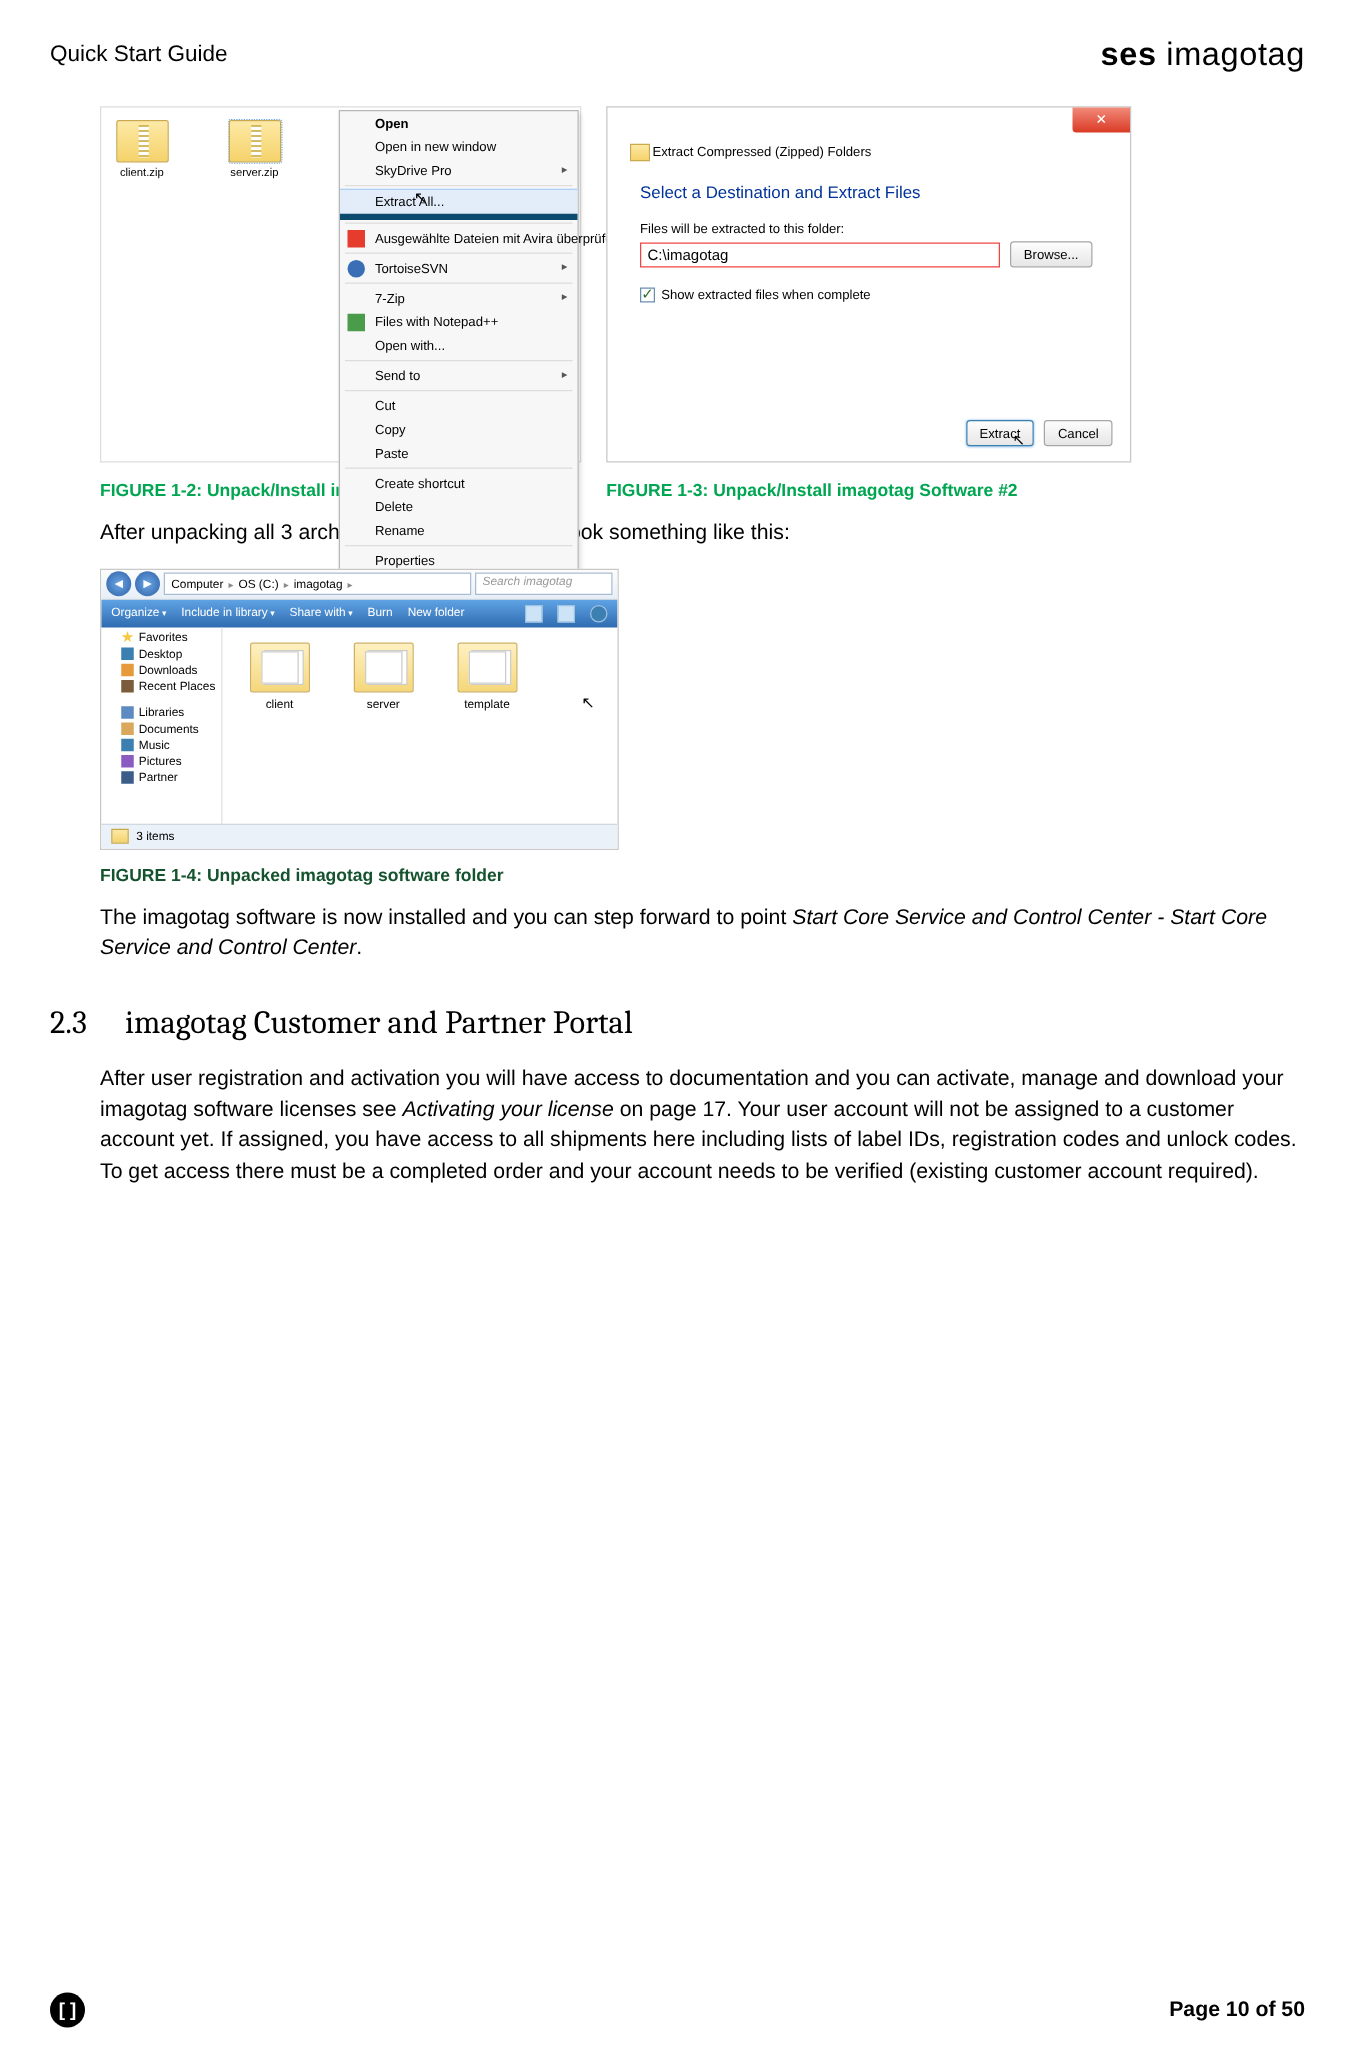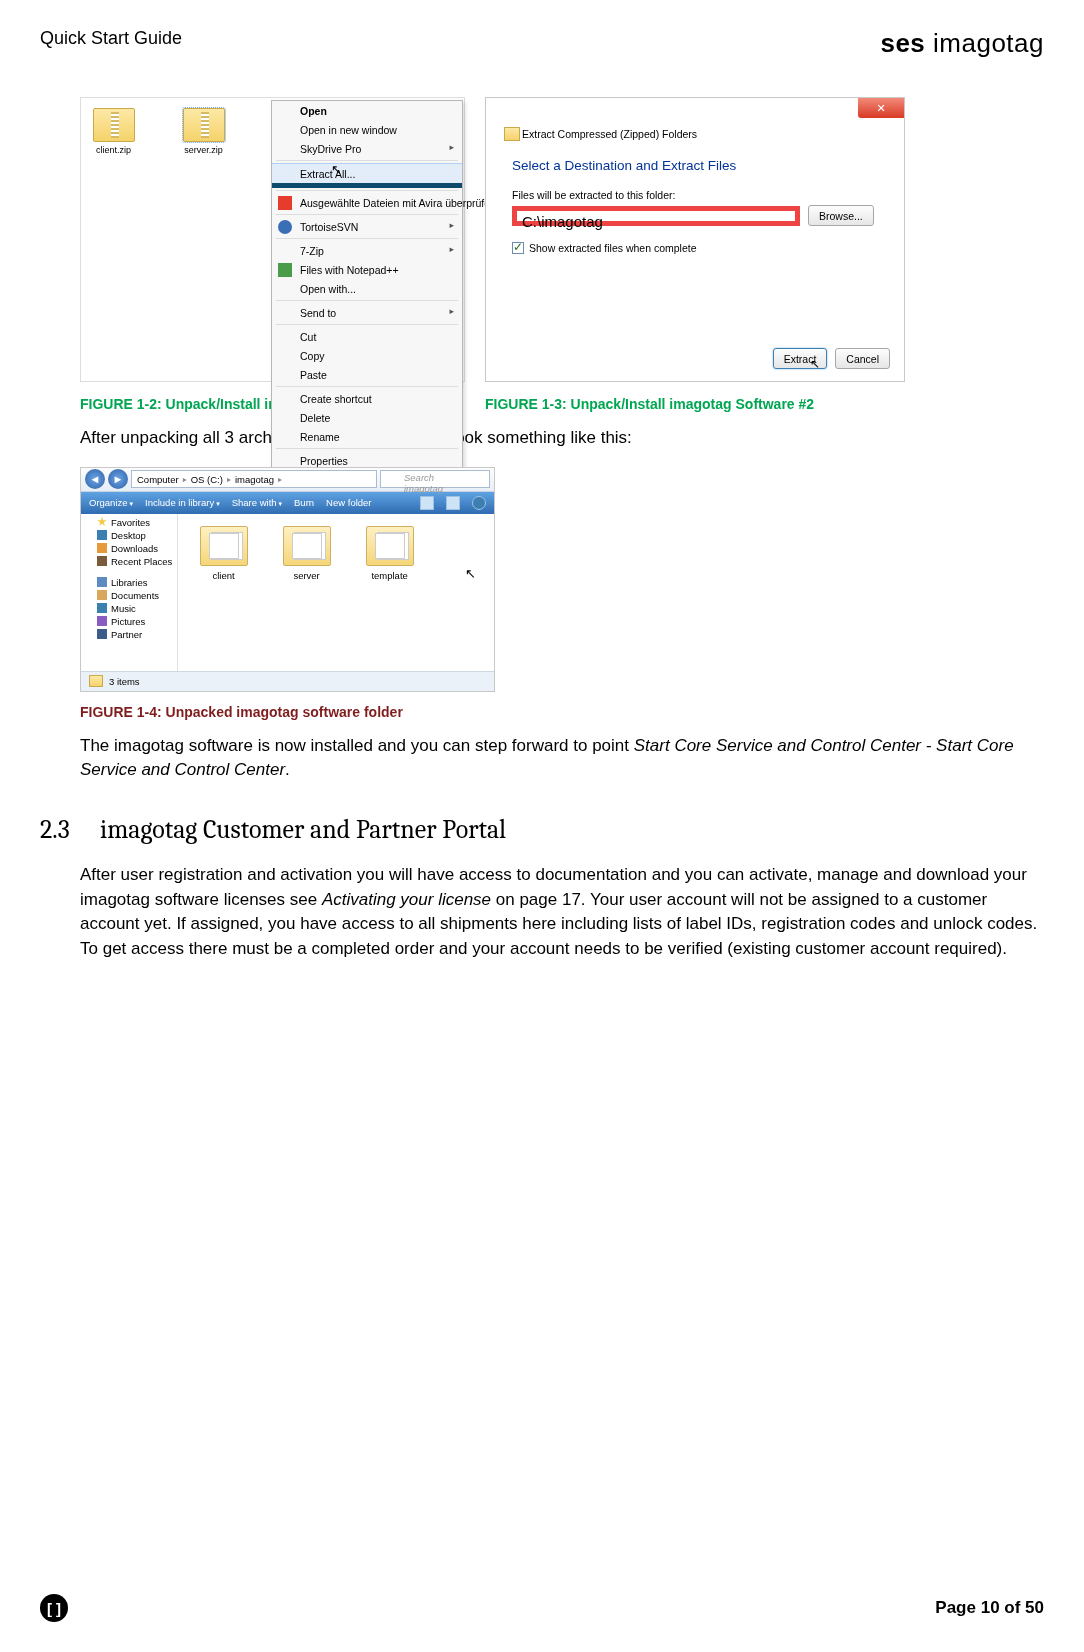--- a/index.html
+++ b/index.html
@@ -9,22 +9,22 @@
     background: #fff;
     width: 1084px;
     margin: 0 auto;
     padding: 28px 40px 30px 40px;
     position: relative;
     min-height: 1652px;
   }
   .header {
     display: flex;
     justify-content: space-between;
-    align-items: flex-start;
-    margin-bottom: 38px;
+    align-items: center;
+    margin-bottom: 26px;
   }
   .header-title {
     font-size: 18px;
     font-weight: 400;
   }
   .logo {
     font-size: 26px;
     letter-spacing: 0.5px;
   }
   .logo .ses { font-weight: 700; }
@@ -126,22 +126,22 @@
   .fig2 .instruction {
     color: #003399;
     font-size: 13.5px;
     margin: 16px 0 0 26px;
   }
   .fig2 .lbl { margin: 16px 0 4px 26px; font-size: 10.5px; }
   .fig2 .path-row {
     display:flex; gap:8px; margin-left:26px; align-items:center;
   }
   .fig2 .path-input {
-    width: 288px; height:20px; border:5px solid #ef4444;
-    padding: 2px 5px; font-size:15px; background:#fff;
+    width: 288px; height:20px; border:1px solid #ef4444;
+    padding: 2px 5px; font-size:12px; background:#fff;
   }
   .fig2 .browse-btn, .fig2 .btn {
     height:21px; padding:0 10px; font-size:10.5px;
     background: linear-gradient(#fdfdfd,#e6e6e6);
     border:1px solid #a6a6a6; border-radius:3px;
   }
   .fig2 .chk-row {
     margin: 16px 0 0 26px; font-size: 10.5px;
     display:flex; align-items:center; gap:5px;
   }
@@ -206,21 +206,21 @@
     color:#fff; text-align:center; line-height:20px; font-size:11px;
   }
   .fig3 .crumb-bar {
     flex:1; height:18px; border:1px solid #a9bcd2;
     background:#fff; padding:1px 5px;
     display:flex; align-items:center; gap:4px;
   }
   .fig3 .crumb-bar .tri { color:#888; font-size:8px; }
   .fig3 .search {
     width:110px; height:18px; border:1px solid #a9bcd2;
-    background:#fff; padding:1px 23px; color:#999; font-style:italic;
+    background:#fff; padding:1px 5px; color:#999; font-style:italic;
   }
   .fig3 .toolbar {
     height:22px;
     background: linear-gradient(#5fa3e4,#2f6bb0);
     color:#fff;
     display:flex; align-items:center; gap:12px;
     padding:0 8px;
   }
   .fig3 .toolbar .titem::after { content:" ▾"; font-size:7px; }
   .fig3 .toolbar .titem.noarrow::after { content:""; }
@@ -280,21 +280,21 @@
   .fig3 .status .sico {
     width:14px; height:12px;
     background: linear-gradient(#fde9a6,#f5d36b);
     border:1px solid #caa94a;
   }
   .fig3 .folders .cur {
     margin-left:20px; margin-top:40px; font-size:13px;
   }
   
   .caption-single {
-    color: #7f1d1d;
+    color: #14532d;
     font-weight: 700;
     font-size: 14px;
     margin-left: 40px;
     margin-bottom: 14px;
   }
   .italic { font-style: italic; }
   
   .section-heading {
     display:flex;
     gap:22px;

